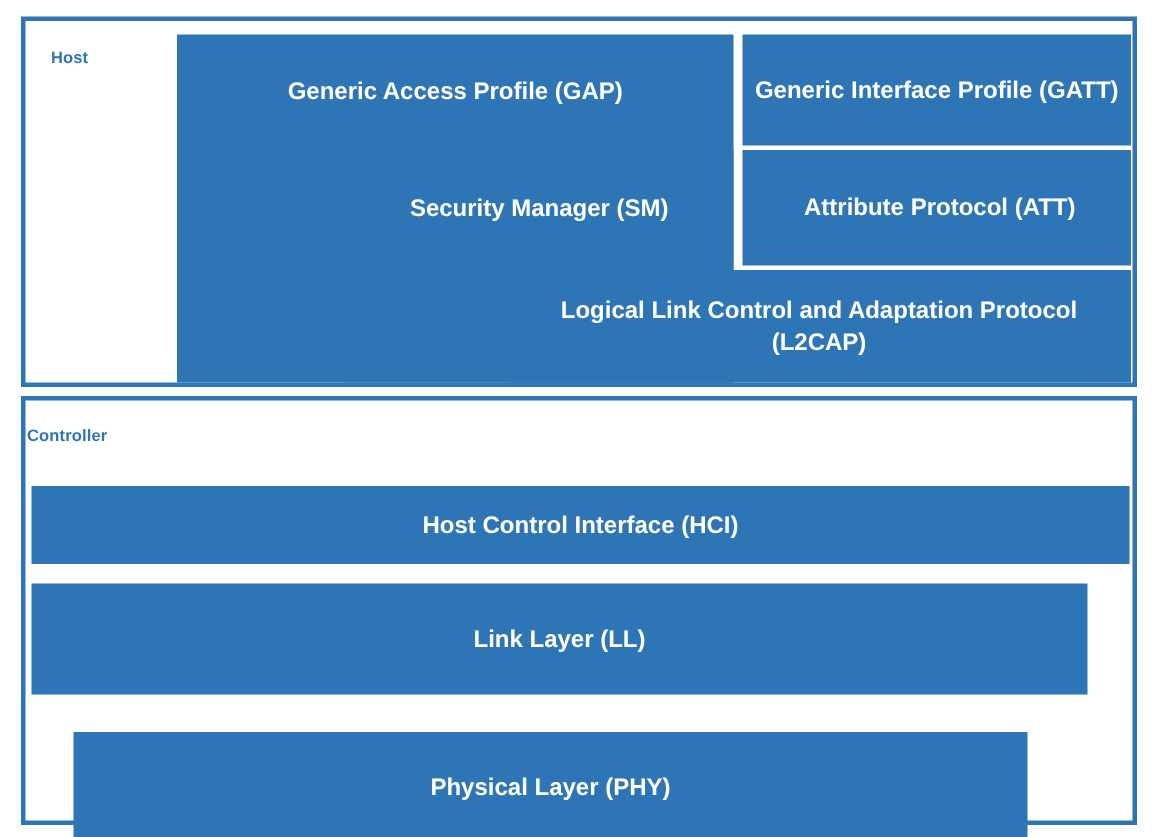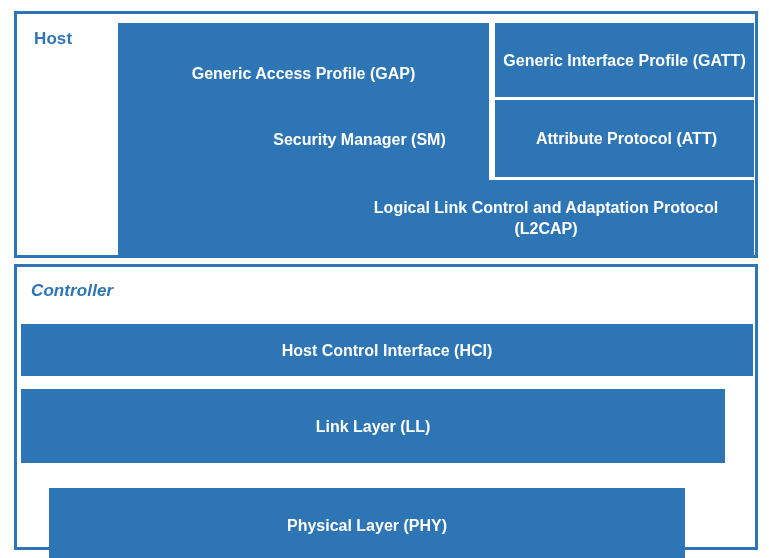--- a/index.html
+++ b/index.html
@@ -39,33 +39,32 @@
     top: 264px;
     width: 744px;
     height: 286px;
   }
 
   
   .group-label {
     position: absolute;
     color: #2E75B6;
     font-weight: bold;
-    font-size: 17px;
+    font-size: 11px;
     line-height: 20px;
     letter-spacing: 0.1px;
     white-space: nowrap;
   }
   #host-label {
     left: 34px;
     top: 29px;
   }
   #controller-label {
-    left: 31px;
+    left: 18px;
     top: 281px;
-    font-style: italic;
   }
 
   
   .block {
     position: absolute;
     box-sizing: border-box;
     background: #2E75B6;
     color: #ffffff;
     font-weight: bold;
     font-size: 16px;
@@ -82,21 +81,21 @@
     display: block;
     width: 100%;
   }
 
   
   #block-gap {
     left: 118px;
     top: 23px;
     width: 371px;
     height: 232px;
-    padding-top: 40px;
+    padding-top: 28px;
   }
   #block-gatt {
     left: 495px;
     top: 23px;
     width: 259px;
     height: 74px;
   }
   #block-sm {
     left: 230px;
     top: 100px;

